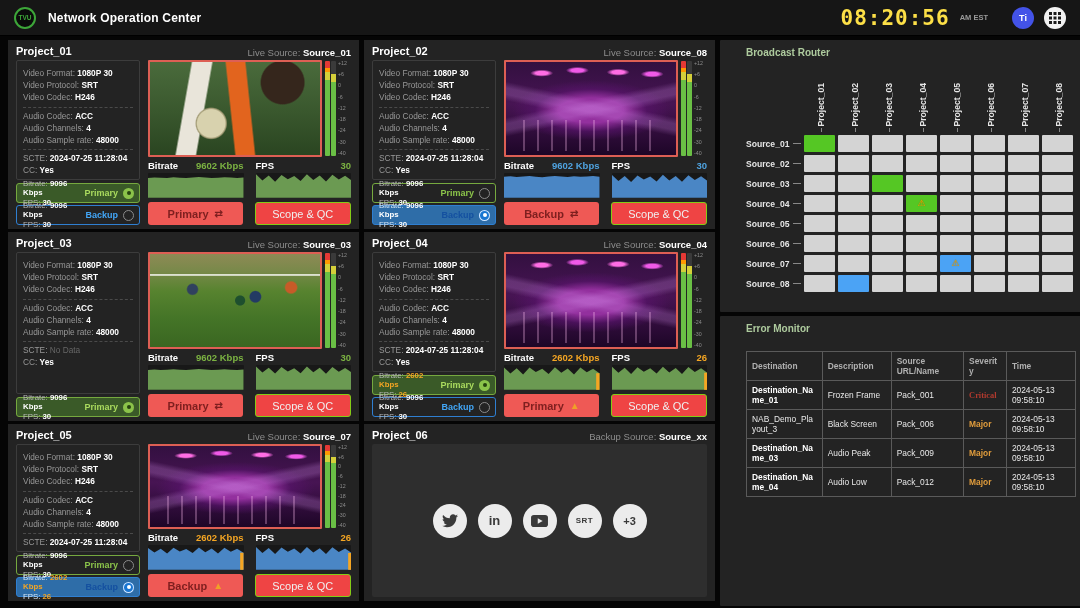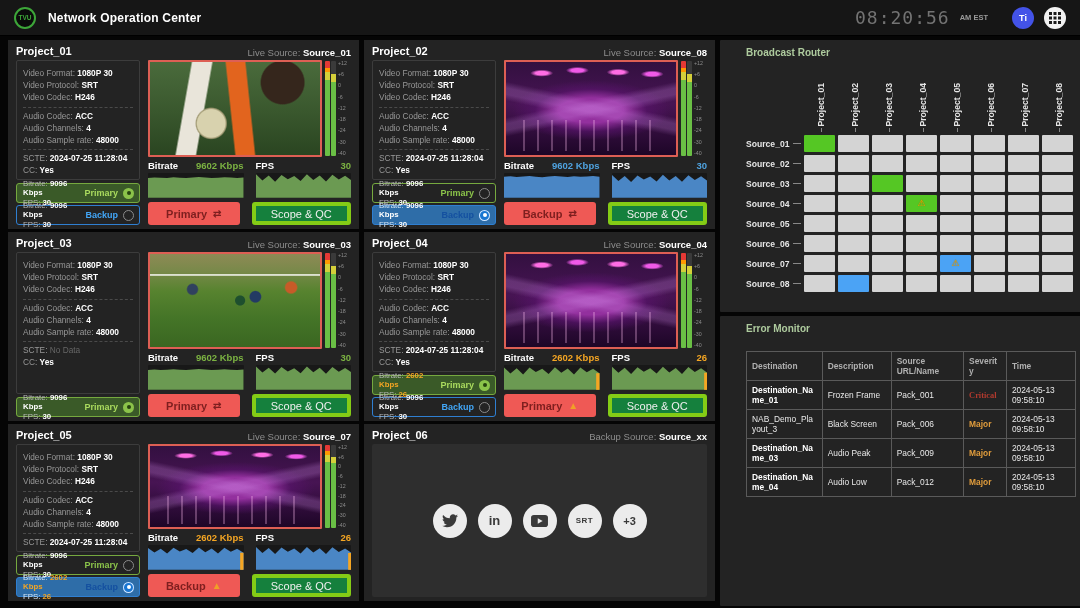--- a/index.html
+++ b/index.html
@@ -4,21 +4,21 @@
 <style>
   * { box-sizing: border-box; margin: 0; padding: 0; }
   html,body { width:1080px; height:608px; background:#000; font-family:"Liberation Sans",sans-serif; color:#fff; overflow:hidden; }
   .app { width:1080px; height:608px; display:flex; flex-direction:column; background:#050505; }
 
   
   header { height:36px; flex:0 0 36px; background:#161616; display:flex; align-items:center; padding:2px 14px; border-bottom:1px solid #000; }
   .logo { width:22px; height:22px; border-radius:50%; border:2px solid #3da639; background:#0b0b0b; display:flex; align-items:center; justify-content:center; font-size:6.5px; font-weight:bold; color:#3da639; margin-right:12px; }
   .app-title { font-size:12px; font-weight:bold; letter-spacing:.2px; }
   .head-right { margin-left:auto; display:flex; align-items:center; gap:10px; }
-  .clock { font-family:"DejaVu Sans Mono",monospace; font-size:18px; font-weight:normal; color:#737373; letter-spacing:1px; }
+  .clock { font-family:"DejaVu Sans Mono",monospace; font-size:21px; font-weight:bold; color:#fde047; letter-spacing:1px; }
   .meridiem { font-size:7.5px; color:#9a9a9a; font-weight:bold; margin-right:14px; }
   .avatar { width:22px; height:22px; border-radius:50%; background:#4353e8; display:flex; align-items:center; justify-content:center; font-size:9px; font-weight:bold; color:#fff; cursor:pointer; }
   .apps-btn { width:22px; height:22px; border-radius:50%; background:#f2f2f2; display:flex; align-items:center; justify-content:center; cursor:pointer; }
 
   
   main { flex:1; display:flex; gap:5px; padding:4px 8px 2px 8px; }
   .projects-grid { width:707px; flex:0 0 707px; display:grid; grid-template-columns:351px 351px; grid-template-rows:189px 189px 177px; column-gap:5px; row-gap:3px; }
   .right-col { flex:1; display:flex; flex-direction:column; gap:4px; }
 
   
@@ -73,21 +73,21 @@
   .metric { flex:1; display:flex; flex-direction:column; min-width:0; }
   .metric-head { display:flex; justify-content:space-between; font-size:9.5px; font-weight:bold; height:13px; }
   .metric-val.green { color:#7cb342; } .metric-val.blue { color:#4fa3e0; } .metric-val.orange { color:#f5a623; }
   .spark { flex:1; background:#181818; border-radius:1px; }
   .spark svg { display:block; width:100%; height:100%; }
   .buttons-row { flex:0 0 23px; display:flex; gap:12px; margin-top:4px; }
   .btn { flex:1; border-radius:3px; border:none; font-family:inherit; font-size:11px; font-weight:bold; cursor:pointer; display:flex; align-items:center; justify-content:center; gap:6px; }
   .btn.action { background:#ef5955; color:#7e1f1f; }
   .btn.action .ic { font-size:10px; }
   .btn.action .ic.warn { color:#f0a028; }
-  .btn.scope { background:#15803d; border:4px solid #84cc16; color:#efefef; font-weight:normal; }
+  .btn.scope { background:#ef4444; border:1px solid #84cc16; color:#efefef; font-weight:normal; }
 
   
   .empty-box { flex:1; background:#2e2e2e; border-radius:2px; margin-top:2px; display:flex; align-items:center; justify-content:center; gap:11px; }
   .soc { width:34px; height:34px; border-radius:50%; background:#ececec; color:#3a3a3a; display:flex; align-items:center; justify-content:center; font-weight:bold; cursor:pointer; }
   .soc.srt { font-size:8px; letter-spacing:.5px; }
   .soc.more { font-size:11px; }
   .soc.linkedin { font-size:13px; }
 
   
   .thumb.soccer1 { background:

